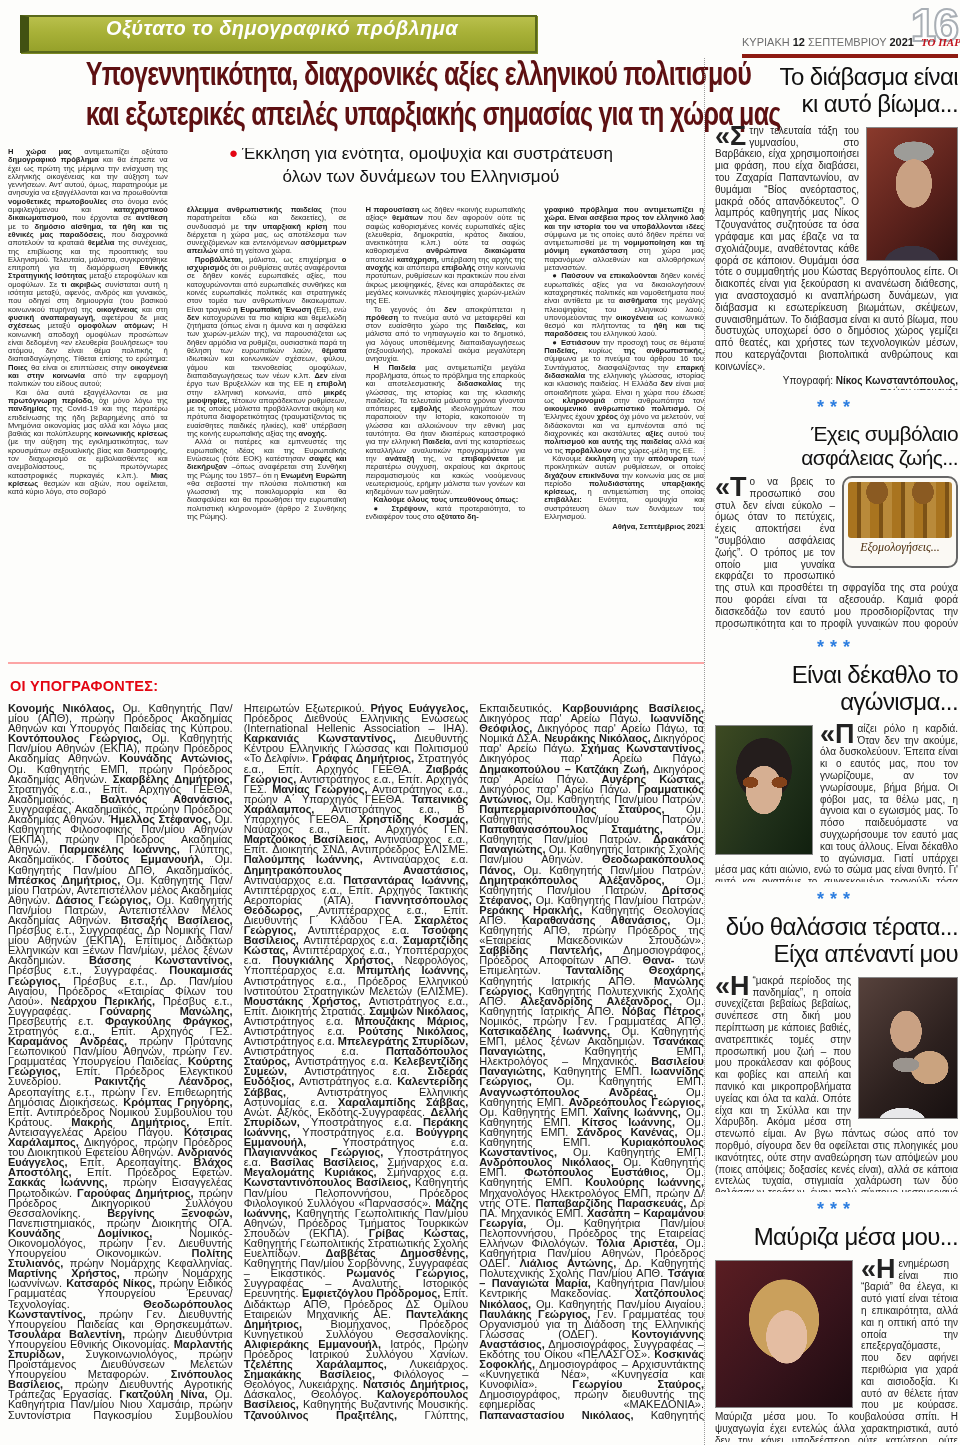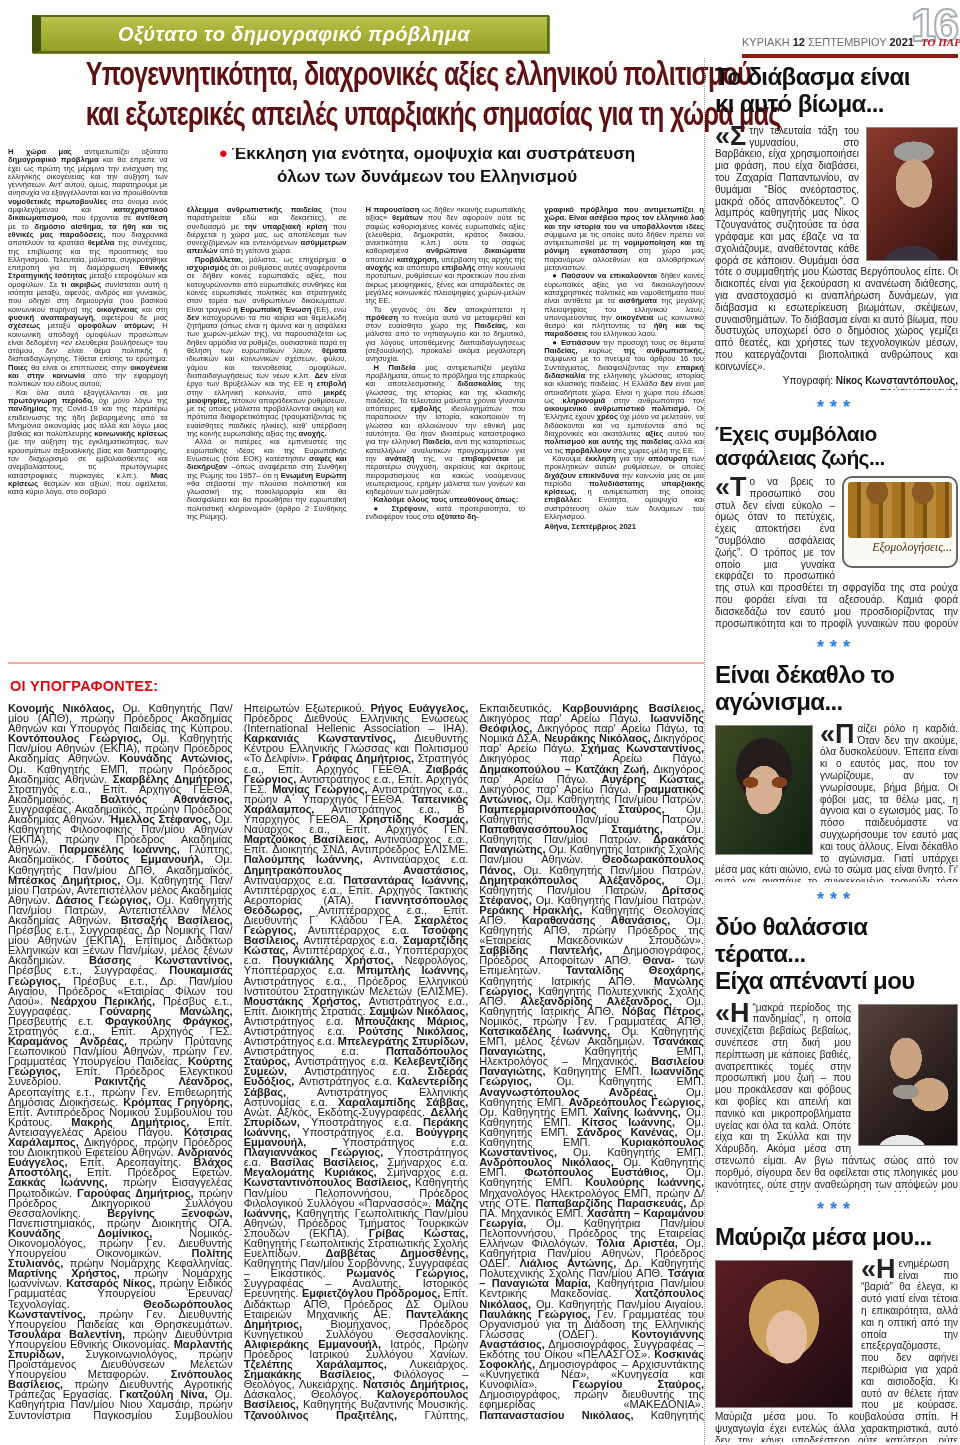--- a/index.html
+++ b/index.html
@@ -1,22 +1,22 @@
 <!DOCTYPE html>
 <html><head>
 <meta charset="utf-8">
 <style>
   html,body{margin:0;padding:0;background:#e9e9e9}
   .page{position:relative;width:960px;height:1445px;margin:0 auto;background:#fdfdfb;
         font-family:"Liberation Sans",sans-serif;color:#1c1c1c;overflow:hidden}
   
-  .banner{position:absolute;left:32px;top:15px;width:506px;height:34px;
+  .banner{position:absolute;left:20px;top:15px;width:506px;height:34px;
           background:linear-gradient(180deg,#b9c04c 0%,#a8b138 45%,#96a12a 100%);
           border:2px solid #5a691c;border-left:9px solid #425112;
-          display:flex;align-items:center;justify-content:center;box-shadow:1px 1px 0 #7c8a24}
+          display:flex;align-items:flex-start;justify-content:center;box-shadow:1px 1px 0 #7c8a24}
   .banner span{color:#fff;font-weight:bold;font-style:italic;font-size:20px;letter-spacing:.4px}
   
   .mast{position:absolute;left:742px;top:0;width:216px;height:56px}
   .mast .num{position:absolute;right:2px;top:2px;font-size:46px;font-weight:bold;line-height:1;
              color:#ffffff;-webkit-text-stroke:2px #a9afb5;text-shadow:0 0 1px #b9bfc5;letter-spacing:-3px}
   .dateline{position:absolute;left:0;bottom:8px;width:100%;text-align:right;font-size:11px;color:#6d6d6d;
             white-space:nowrap}
   .dateline b{color:#1c1c1c}
   .paper{color:#c1121c;font-weight:bold;font-style:italic;font-family:"Liberation Serif",serif;
          font-size:11px;margin-left:4px}
@@ -24,53 +24,53 @@
   
   .headline{position:absolute;left:0;top:54px;width:714px;text-align:center;color:#5e1012;font-weight:bold}
   .headline .hl{white-space:nowrap;font-size:33px;line-height:1.2;letter-spacing:-1px;
                 transform:scaleX(.76);transform-origin:50% 50%}
   
   .articlewrap{position:absolute;left:8px;top:148px;width:696px;height:512px;overflow:hidden}
   .acols{display:flex;gap:19px;height:100%}
   .acol{flex:1;font-size:7.6px;line-height:8.3px;text-align:justify;overflow:hidden}
   .acol p{margin:0;text-indent:8px}
   .acol p.f{text-indent:0}
-  .acol p.c{text-align:left;text-indent:0;margin-top:2px}
+  .acol p.c{text-align:right;text-indent:0;margin-top:2px}
   .pad{padding-top:58px}
-  .callout{position:absolute;left:194px;top:-5px;width:450px;text-align:center;
-           font-weight:bold;font-size:17px;line-height:1.35;color:#111}
+  .callout{position:absolute;left:188px;top:-5px;width:450px;text-align:center;
+           font-weight:normal;font-size:17px;line-height:1.35;color:#111}
   .callout .dot{color:#e30613;font-size:15px;vertical-align:1px;margin-right:4px}
   
   .sigblock{position:absolute;left:8px;top:662px;width:696px;height:780px;border-top:2px solid #fca5a5;
             padding-top:12px;box-sizing:border-box;overflow:hidden}
   .sighead{color:#e30613;font-weight:bold;font-size:14.5px;margin:2px 0 9px 2px;letter-spacing:.3px}
   .sigcols{height:724px;column-count:3;column-gap:11px;font-size:11px;line-height:10.1px;
            text-align:justify;overflow:hidden}
   
   .rail{position:absolute;left:704px;top:58px;width:254px;height:1387px;border-left:1px dotted #9a9a9a;
         padding-left:10px;box-sizing:border-box;overflow:hidden}
   .rs{overflow:hidden;position:relative}
-  .rs-title{font-weight:bold;text-align:left;font-size:24px;line-height:1.12;letter-spacing:-.6px;
+  .rs-title{font-weight:normal;text-align:right;font-size:24px;line-height:1.12;letter-spacing:-.6px;
             margin:6px 0 7px;color:#111}
   .rs-title.sm{font-size:21px}
   .rs-body{font-size:10px;line-height:11.8px;text-align:justify;color:#222}
   .dc{float:left;font-weight:bold;font-size:27px;line-height:23px;margin:0 3px 0 0}
   .sig{text-align:right;font-size:10px;margin-top:3px;clear:none}
   .stars{color:#2f7fe0;text-align:center;font-size:18px;font-weight:bold;letter-spacing:6px;
          line-height:1;margin:8px 0 2px}
   
   .ph{border:1px solid #888}
   .ph1{float:right;width:90px;height:132px;margin:2px 0 3px 7px;
     background:
       radial-gradient(46px 30px at 50% 103%, #3a3340 0 60%, rgba(0,0,0,0) 61%),
       radial-gradient(30px 40px at 52% 42%, #c9a183 0 60%, rgba(0,0,0,0) 61%),
       radial-gradient(33px 17px at 52% 18%, #9d9c98 0 60%, rgba(0,0,0,0) 61%),
       linear-gradient(135deg,#8a3a2c 0%,#5c221c 55%,#331210 100%)}
   .conf{float:right;width:116px;height:92px;margin:0 0 4px 7px;border:2px solid #666;border-radius:10px;
-        background:#fbf9f4;text-align:right;padding:4px;box-sizing:border-box}
+        background:#fbf9f4;text-align:center;padding:4px;box-sizing:border-box}
   .confart{height:56px;border-radius:3px;
     background:
       radial-gradient(18px 20px at 28% 18%, #8a5a22 0 60%, rgba(0,0,0,0) 61%),
       radial-gradient(18px 20px at 72% 18%, #8a5a22 0 60%, rgba(0,0,0,0) 61%),
       repeating-linear-gradient(90deg,#a9741f 0 9px,#7c5216 9px 13px,#b98a3a 13px 22px)}
   .confcap{font-family:"Liberation Serif",serif;font-style:italic;font-size:12px;color:#4a2c0c;margin-top:4px}
   .ph2{float:left;width:96px;height:128px;margin:2px 7px 3px 0;
     background:
       radial-gradient(13px 9px at 36% 44%, #84421a 0 60%, rgba(0,0,0,0) 61%),
       radial-gradient(13px 9px at 66% 44%, #84421a 0 60%, rgba(0,0,0,0) 61%),

